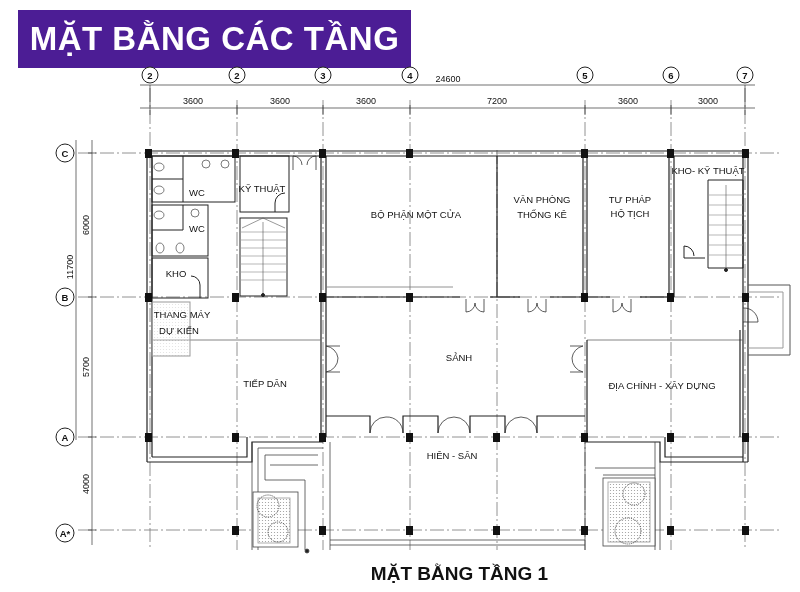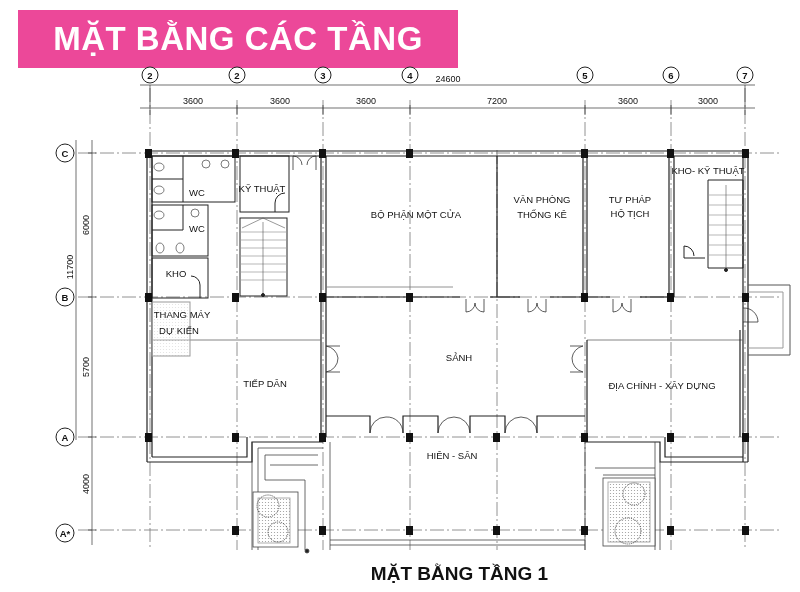--- a/index.html
+++ b/index.html
@@ -1,17 +1,17 @@
 <!DOCTYPE html>
 <html><head>
 <meta charset="utf-8">
 <style>
   html, body { margin:0; padding:0; background:#ffffff; }
   body { width:800px; height:592px; position:relative; overflow:hidden; font-family:"Liberation Sans", sans-serif; }
-  .banner { position:absolute; left:18px; top:10px; width:440px; height:58px; background:#ec4899; display:flex; align-items:center; justify-content:center; }
+  .banner { position:absolute; left:18px; top:10px; width:393px; height:58px; background:#4c1d95; display:flex; align-items:center; justify-content:center; }
   .banner-text { color:#ffffff; font-weight:bold; font-size:33px; letter-spacing:0.5px; font-family:"Liberation Sans", sans-serif; }
   svg.plan { position:absolute; left:0; top:0; }
   .lbl { font-family:"Liberation Sans", sans-serif; font-size:9.5px; fill:#111; }
   .dim { font-family:"Liberation Sans", sans-serif; font-size:9px; fill:#111; }
   .bub { font-family:"Liberation Sans", sans-serif; font-size:9.5px; fill:#111; font-weight:bold; }
   .footer { position:absolute; left:0; width:800px; top:563px; text-align:center; font-weight:bold; font-size:19px; color:#111; font-family:"Liberation Sans", sans-serif; padding-left:119px; box-sizing:border-box;}
 </style>
 </head>
 <body>
 

